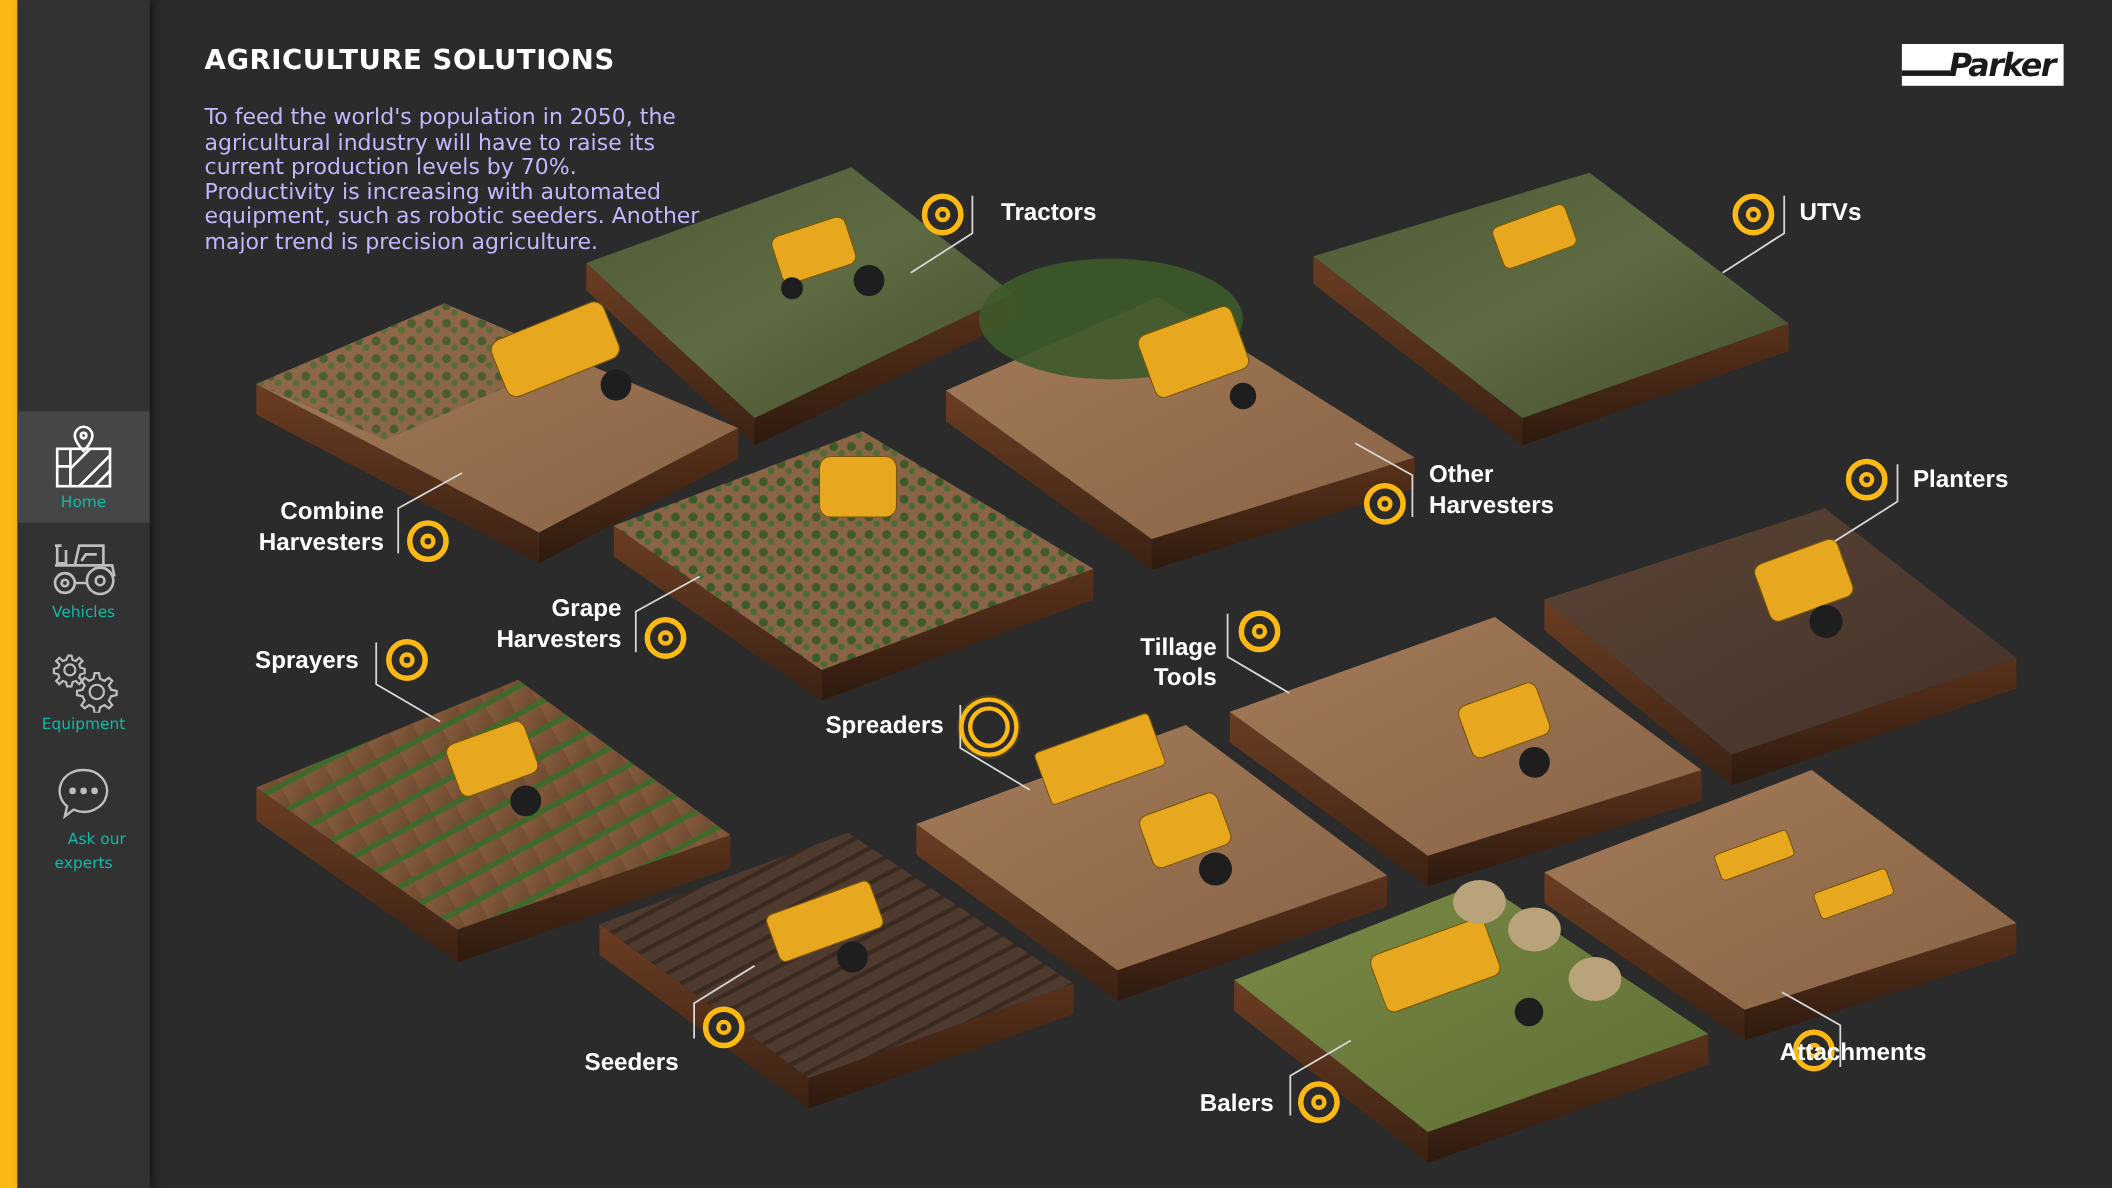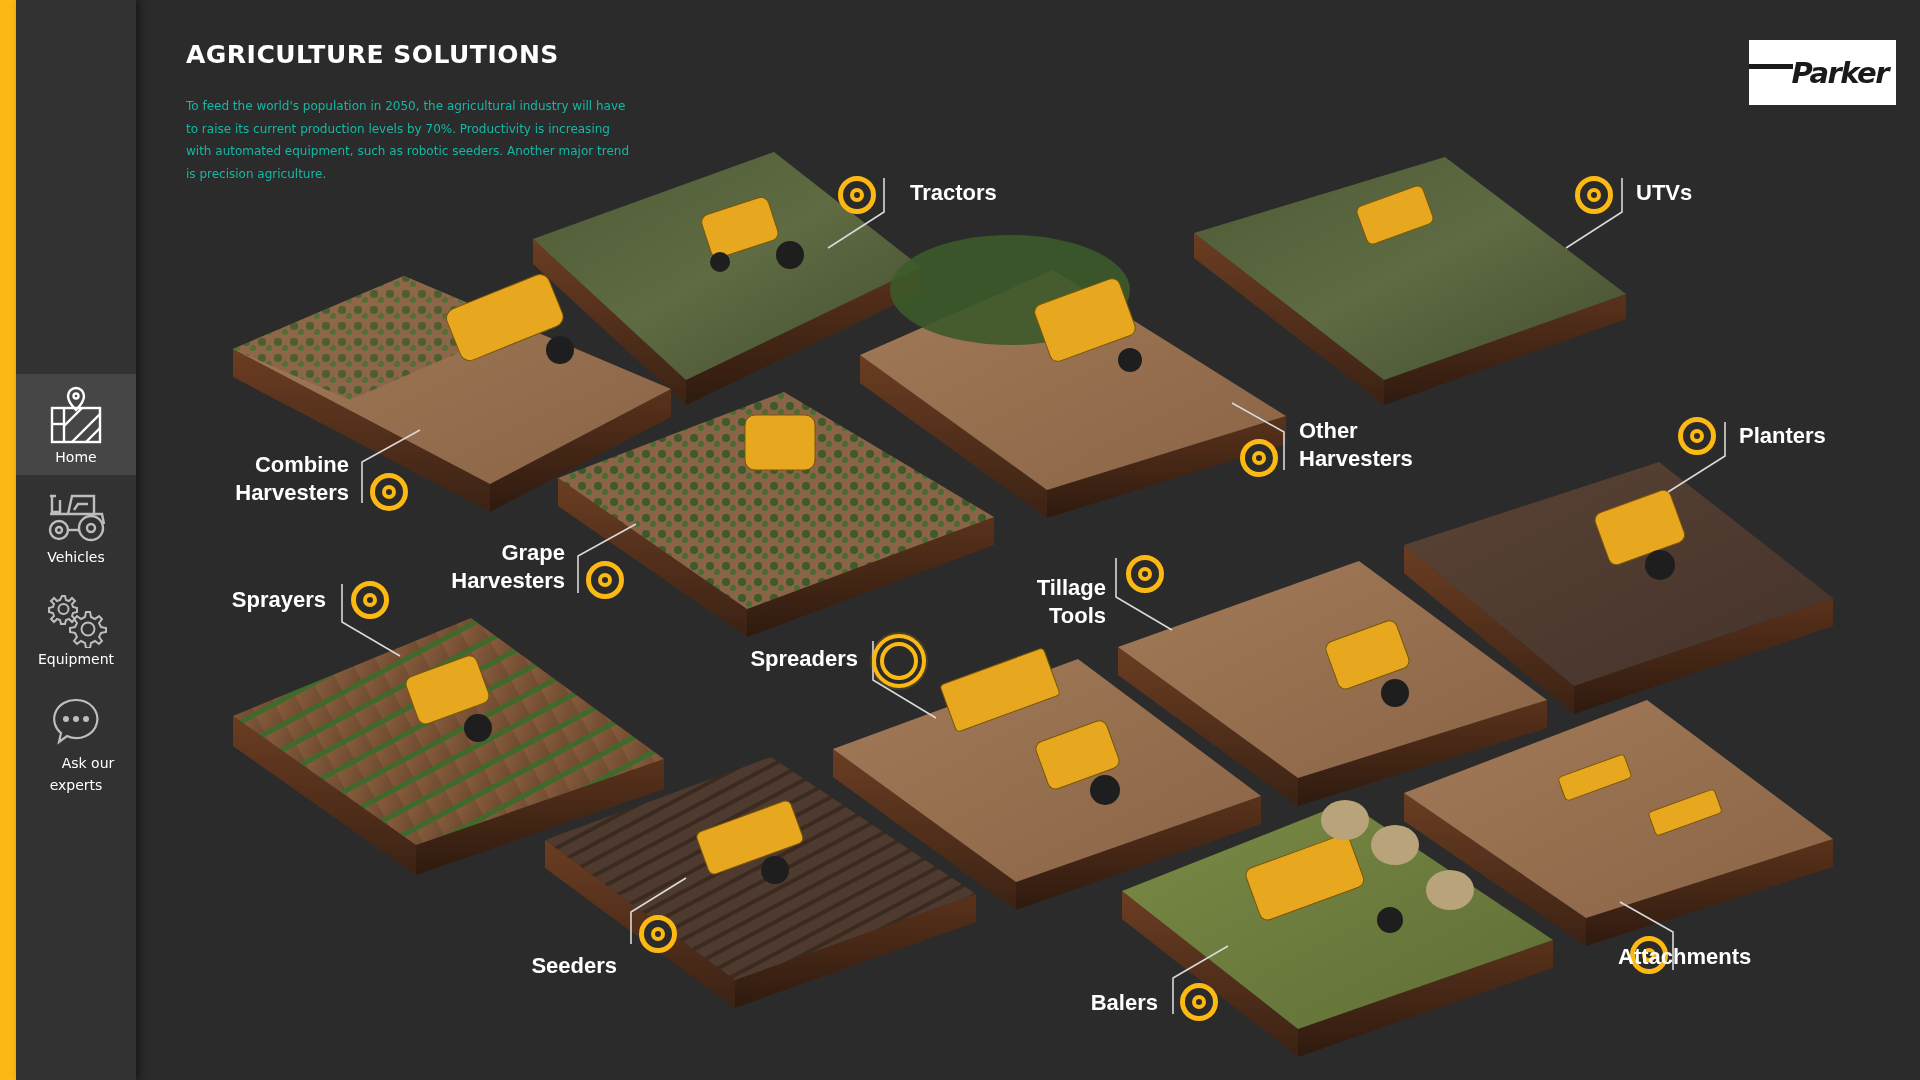--- a/index.html
+++ b/index.html
@@ -8,31 +8,31 @@
     background:#2b2b2b; font-family:"DejaVu Sans","Liberation Sans",sans-serif; color:#fff;
   }
   .accent-strip { position:absolute; left:0; top:0; width:16px; height:1080px; background:#fdb913; }
   .sidebar {
     position:absolute; left:16px; top:0; width:120px; height:1080px; background:#323232;
     box-shadow: 4px 0 8px rgba(0,0,0,0.45);
   }
   .nav-item { position:absolute; left:0; width:120px; display:flex; flex-direction:column; align-items:center; cursor:pointer; }
   .nav-item.active { background:#464646; }
   .nav-item svg { display:block; }
-  .nav-label { color:#ffffff; font-size:14px; text-align:center; line-height:22px; }
+  .nav-label { color:#14b8a6; font-size:14px; text-align:center; line-height:22px; }
   .title {
     position:absolute; left:186px; top:40px; font-family:"DejaVu Sans","Liberation Sans",sans-serif;
     font-weight:bold; font-size:25px; letter-spacing:0.5px; color:#fff; margin:0;
   }
   .intro {
-    position:absolute; left:186px; top:95px; width:450px; font-size:12px; line-height:22.6px; color:#14b8a6; margin:0;
+    position:absolute; left:186px; top:95px; width:450px; font-size:20px; line-height:22.6px; color:#c4b5fd; margin:0;
   }
   .logo {
-    position:absolute; left:1729px; top:40px; width:147px; height:65px; background:#fff;
-    display:flex; align-items:center; justify-content:flex-end; padding-right:8px; box-sizing:border-box;margin-left:20px;
+    position:absolute; left:1729px; top:40px; width:147px; height:38px; background:#fff;
+    display:flex; align-items:center; justify-content:flex-end; padding-right:8px; box-sizing:border-box;
   }
   .logo-bar { position:absolute; left:0; top:24px; width:44px; height:5px; background:#1a1a1a; }
   .logo-text { font-family:"DejaVu Sans","Liberation Sans",sans-serif; font-weight:bold; font-size:29px; color:#1a1a1a; letter-spacing:-1.5px; font-style:italic; }
   svg.scene { position:absolute; left:0; top:0; }
   .hotspot-label {
     position:absolute; font-family:"Liberation Sans","DejaVu Sans",sans-serif; font-weight:bold;
     font-size:22px; line-height:28px; color:#fff; white-space:nowrap; cursor:pointer;
   }
   .hotspot-label.right { text-align:right; }
   .hotspot {

